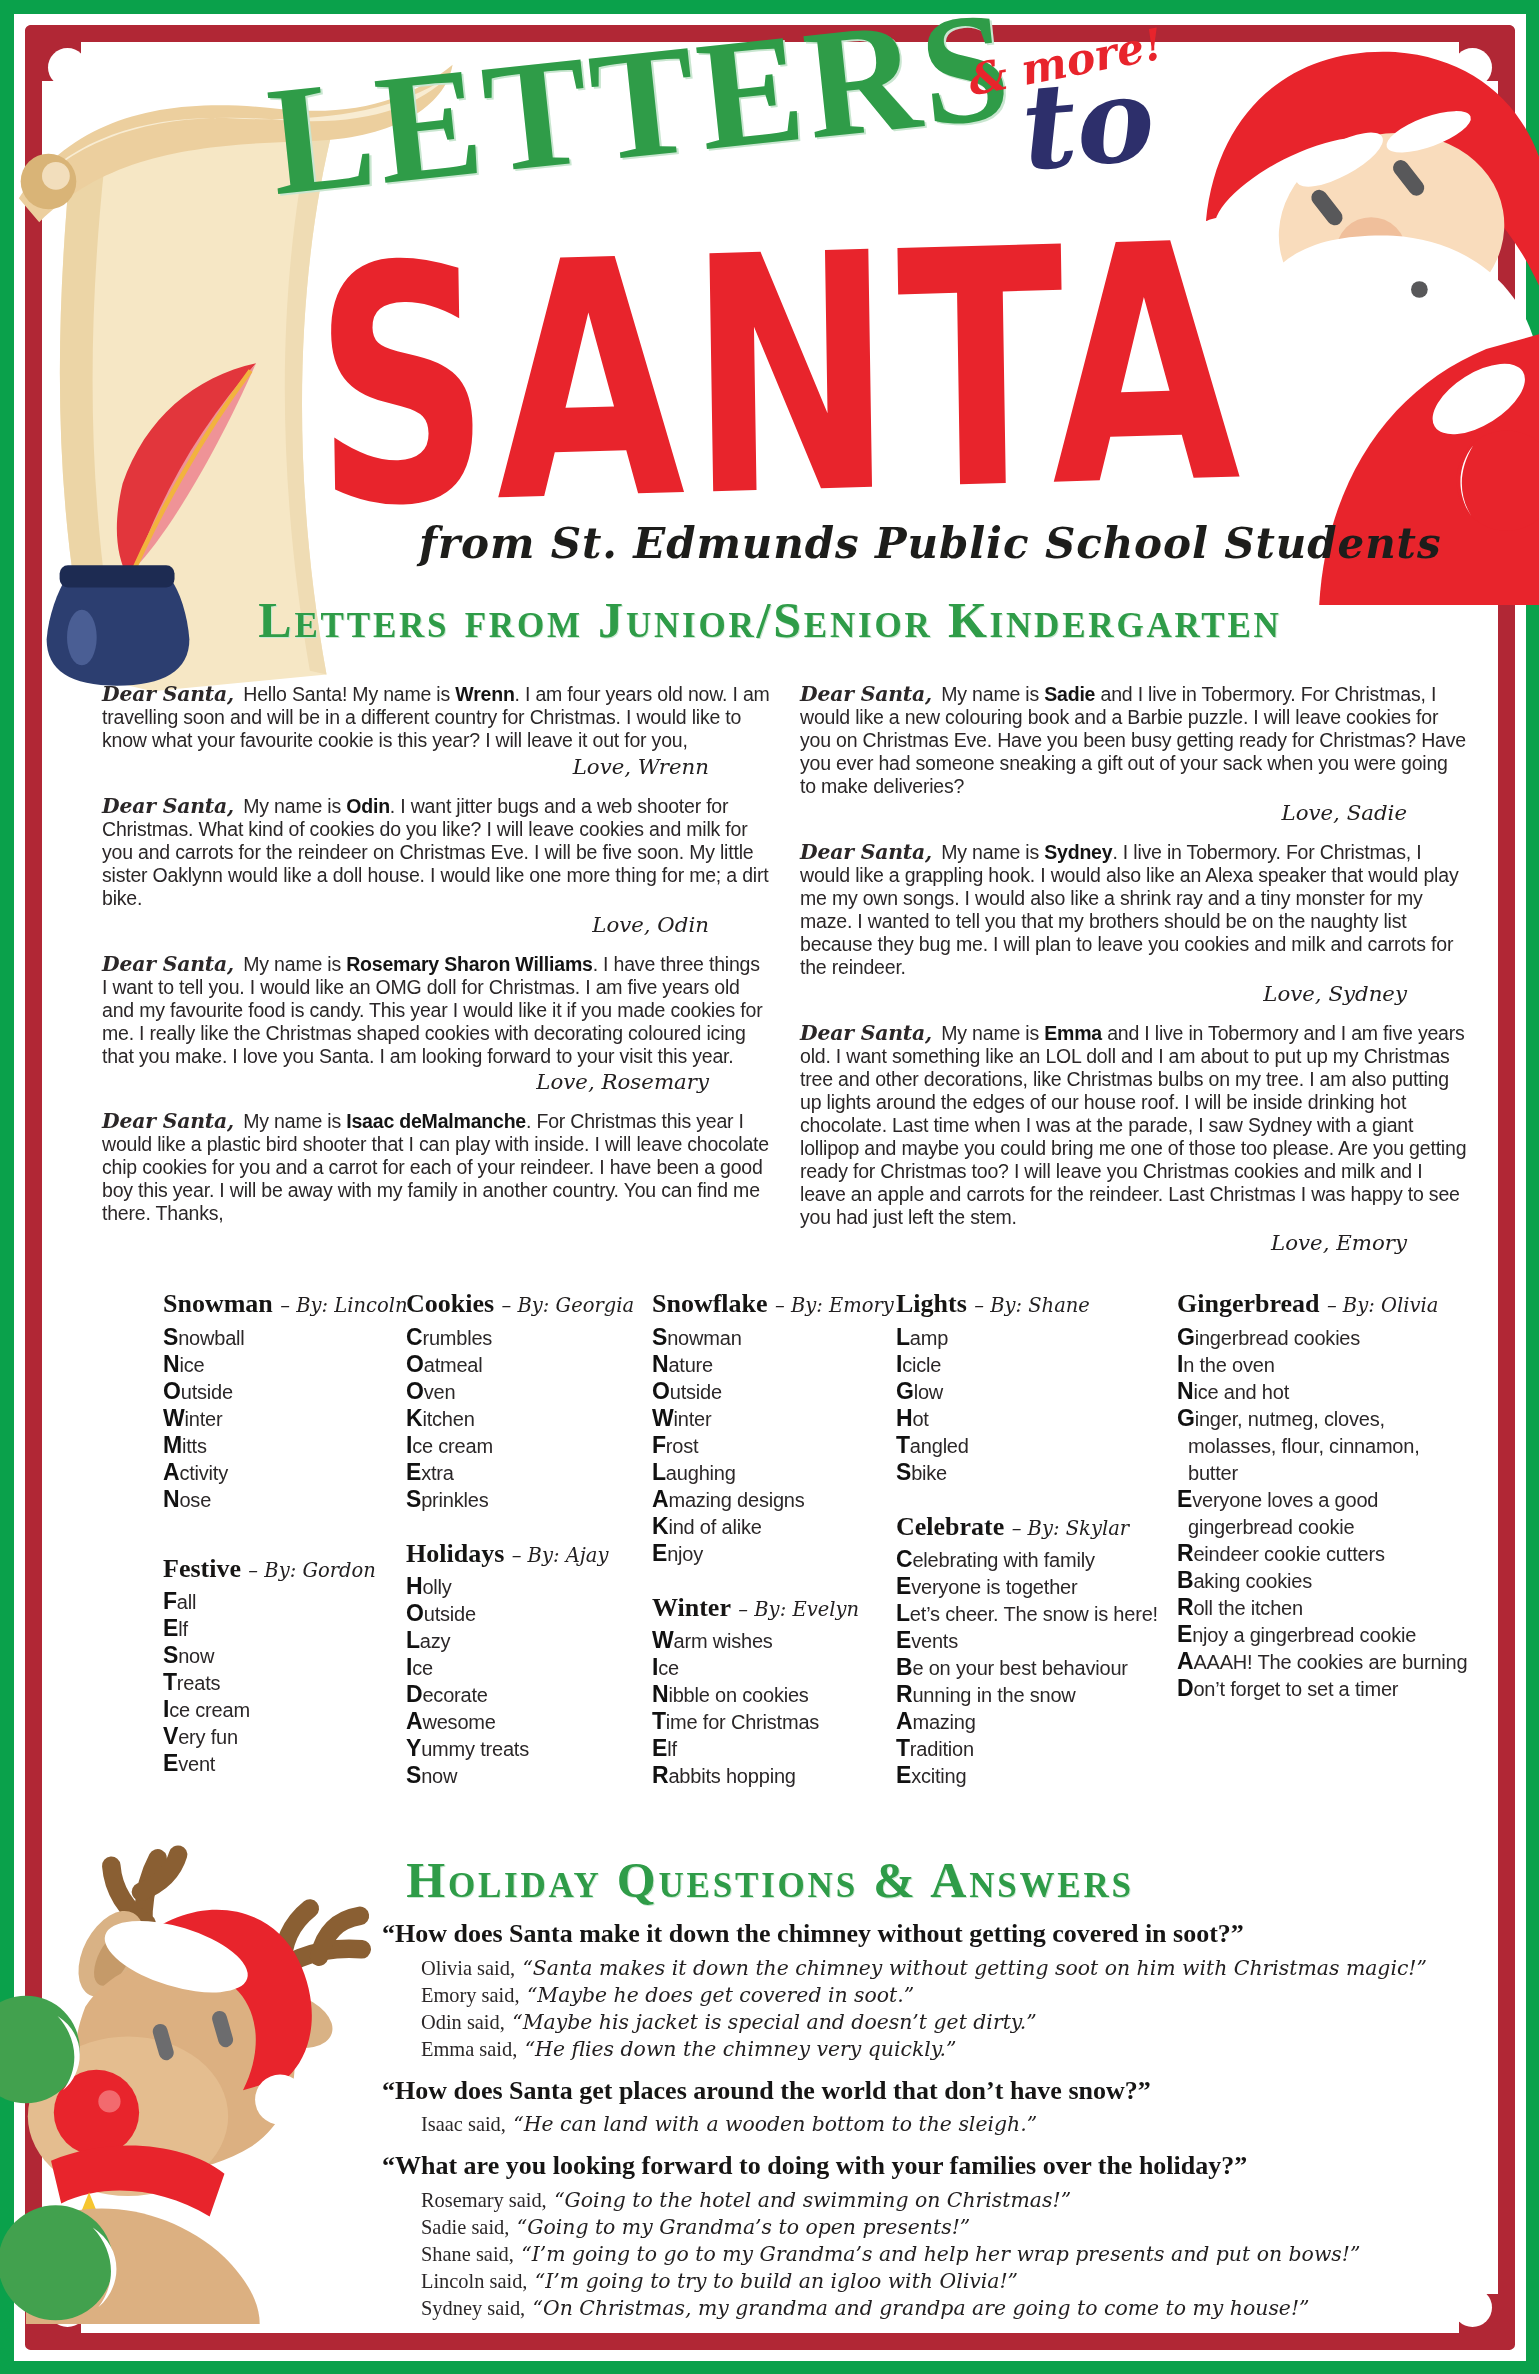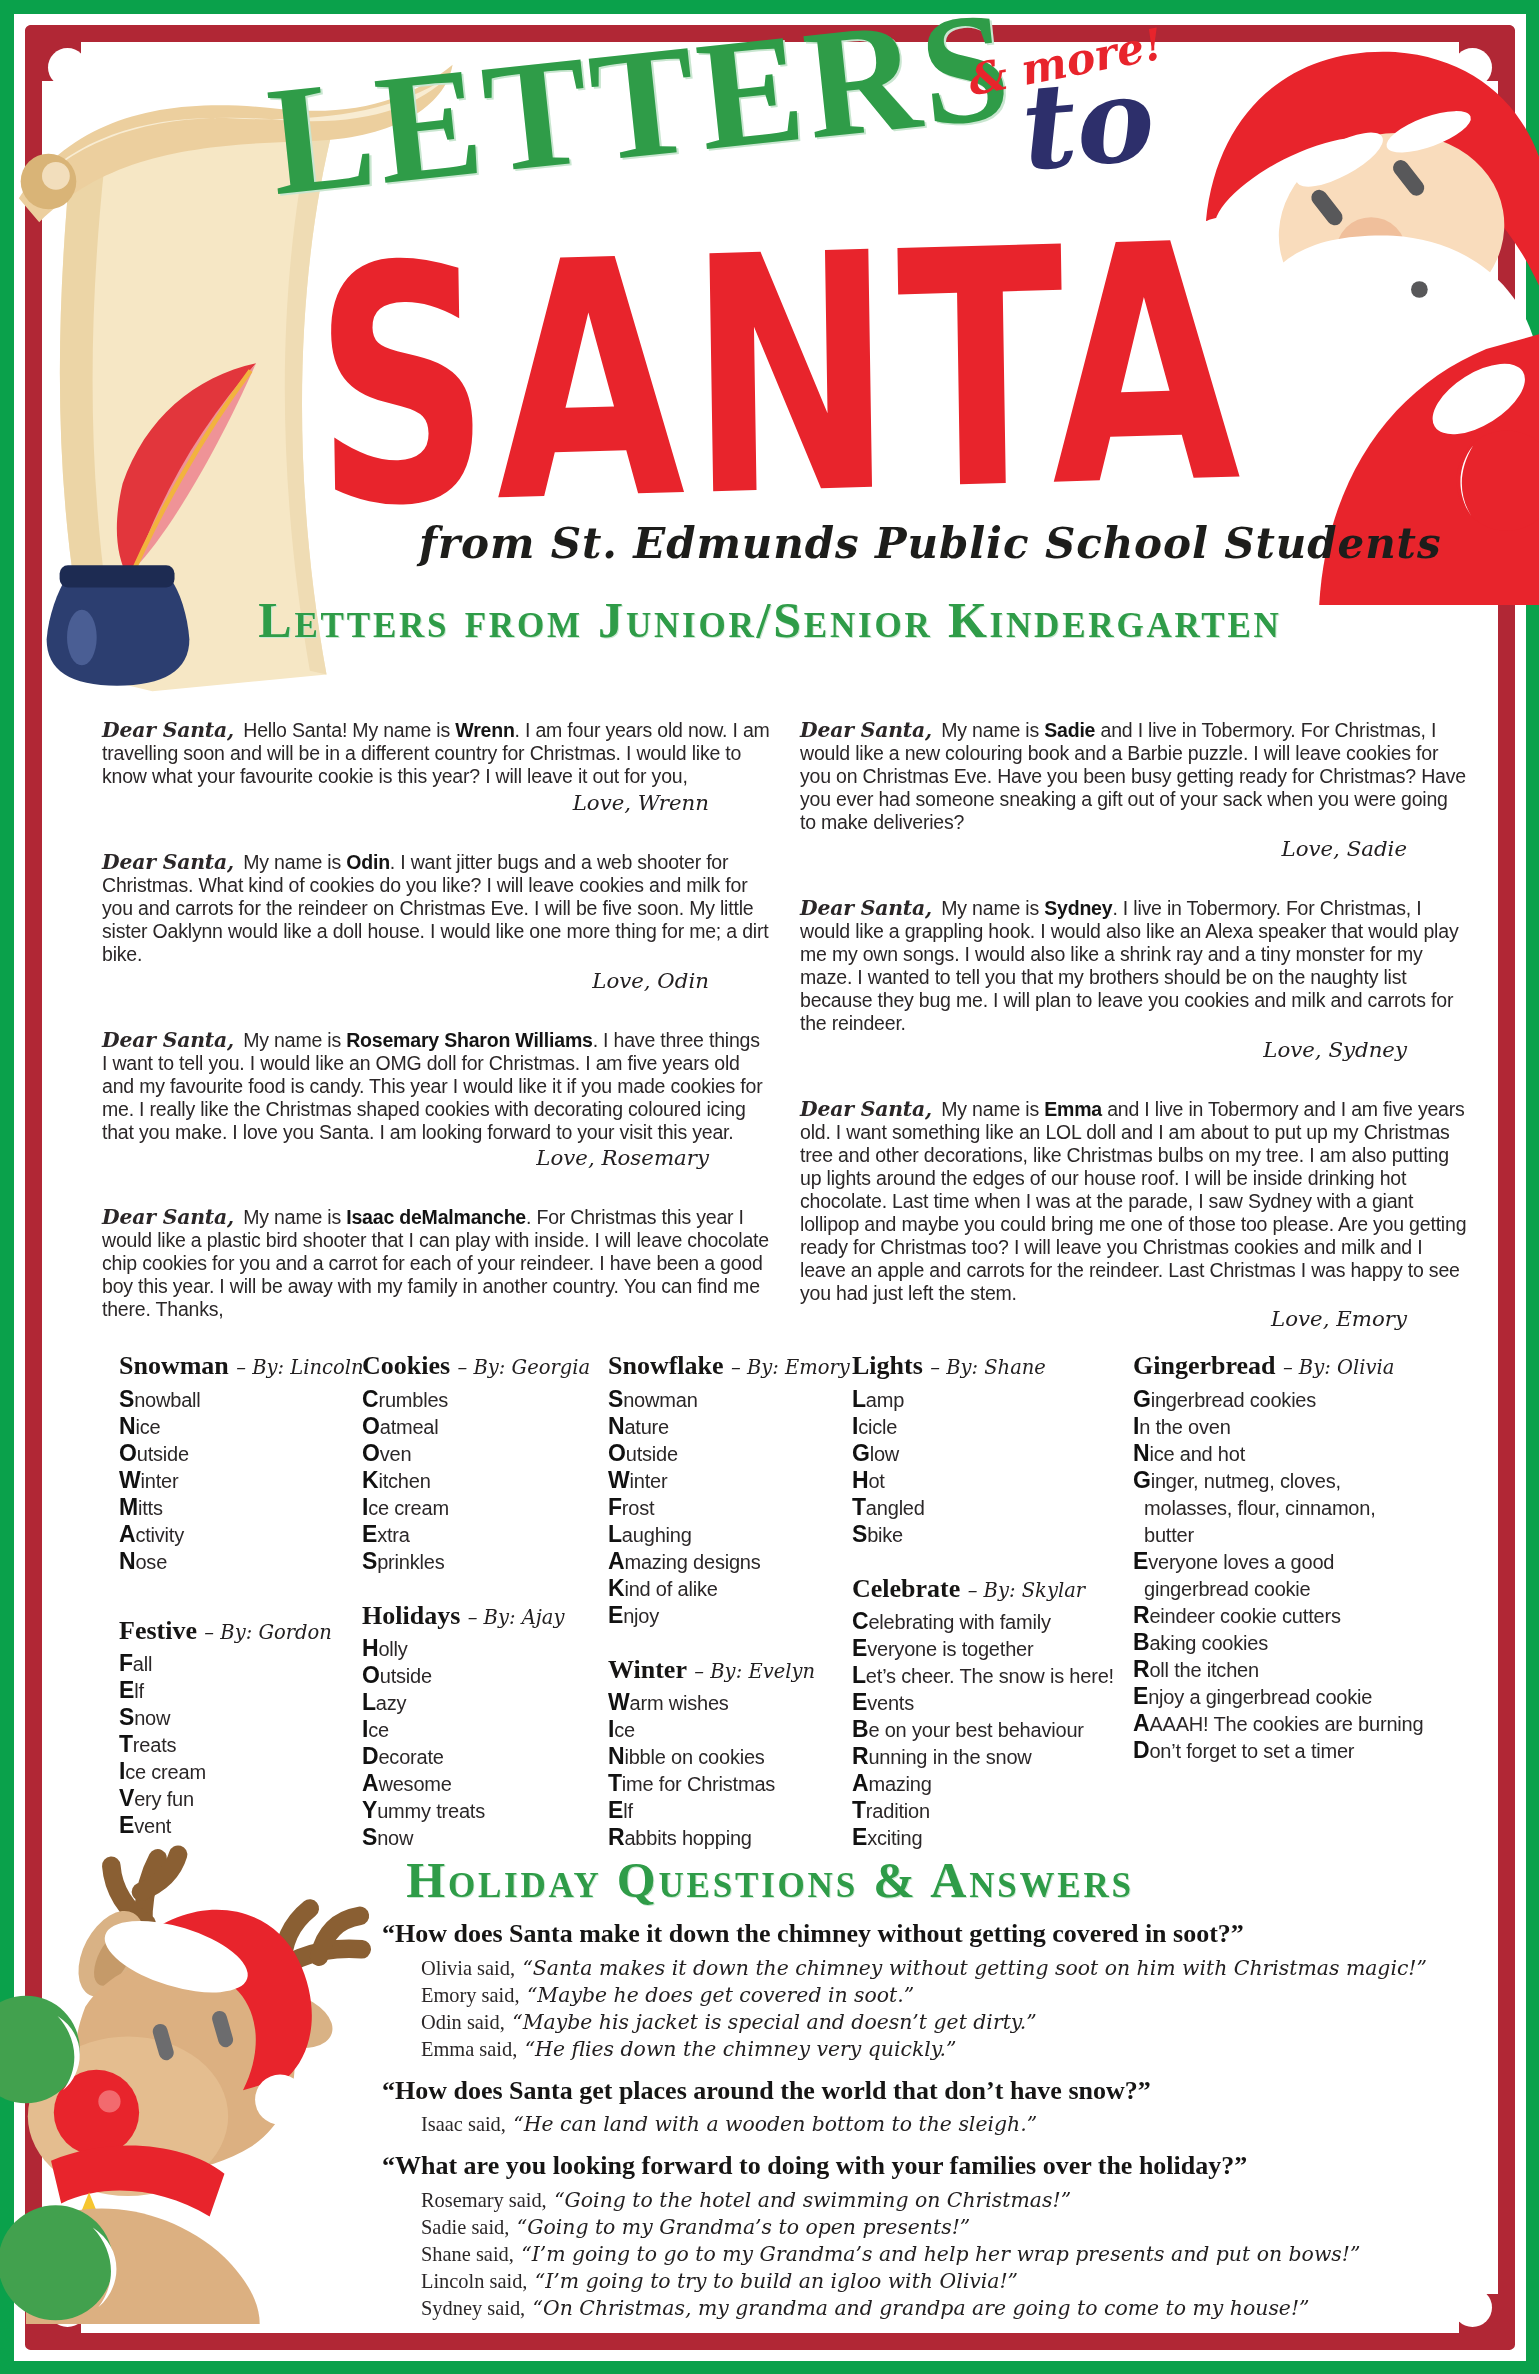--- a/index.html
+++ b/index.html
@@ -66,30 +66,30 @@
     font-size:50px; line-height:1; color:#2f9c48; letter-spacing:2.8px; white-space:nowrap;
     text-shadow:0.9px 0.9px 0 #c9e6d0;
   }
   #kind-h { top:595px; }
   #acro-h { top:1254px; }
   #qa-h   { top:1855px; }
   
   .kcol { position:absolute; top:683px; width:668px; z-index:6; }
   #kcol-left  { left:102px; }
   #kcol-right { left:800px; }
-  .letter { margin-bottom:16px;margin-top:36px; }
+  .letter { margin-bottom:16px; }
   .lbody { margin:0; font-size:19.5px; line-height:23px; letter-spacing:-0.2px; color:#2b2728; }
   .dear { font-family:"DejaVu Serif", serif; font-style:italic; font-weight:bold; font-size:20.4px; padding-right:9.3px; }
   .lbody b { color:#141414; }
   .signoff {
     text-align:right; padding-right:61px; margin-top:2.8px;
     font-family:"DejaVu Serif", serif; font-style:italic; font-size:21.3px; line-height:24px; color:#232021;
   }
   
-  .pcol { position:absolute; top:1351px; z-index:6; }
+  .pcol { position:absolute; top:1289px; z-index:6;margin-left:44px; }
   #pcol1 { left:119px;  width:232px; }
   #pcol2 { left:362px;  width:237px; }
   #pcol3 { left:608px;  width:239px; }
   #pcol4 { left:852px;  width:278px; }
   #pcol5 { left:1133px; width:354px; }
   .poem { margin-bottom:26px; }
   .ptitle-row { margin-bottom:4.6px; white-space:nowrap; }
   .ptitle { font-family:"Liberation Serif", serif; font-weight:bold; font-size:26px; color:#161514; }
   .pby { font-family:"DejaVu Serif", serif; font-style:italic; font-size:19.5px; color:#232021; padding-left:7.4px; }
   .pline { font-size:20px; line-height:26px; letter-spacing:-0.2px; white-space:nowrap; }

